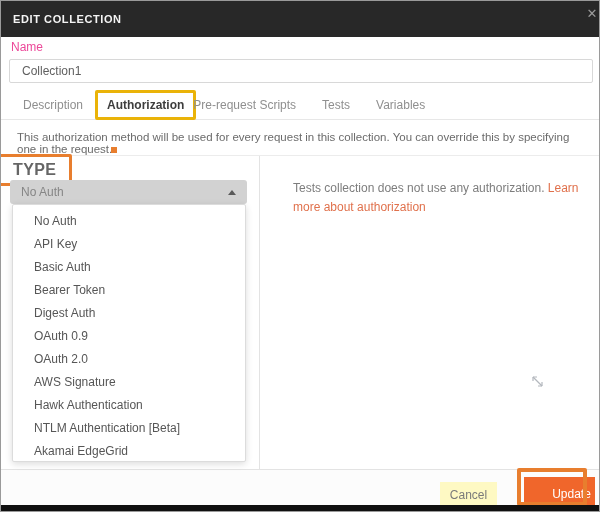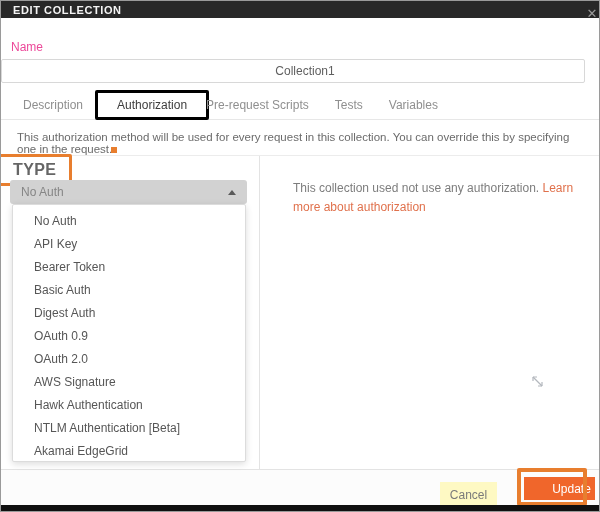--- a/index.html
+++ b/index.html
@@ -4,46 +4,46 @@
 <style>
   * { margin:0; padding:0; box-sizing:border-box; }
   html,body { background:#fff; }
   .screen {
     position:relative; width:600px; height:512px;
     background:#ffffff; border:1px solid #9a9a9a;
     font-family:"Liberation Sans", sans-serif; overflow:hidden;
   }
   
   .header {
-    position:absolute; left:0; top:0; right:0; height:17px;
+    position:absolute; left:0; top:0; right:0; height:36px;
     background:#282828; color:#f4f4f4; display:flex; align-items:center;
     padding:0 12px; font-size:11px; font-weight:bold; letter-spacing:.6px;
   }
   .close-x {
     position:absolute; right:1px; top:5px; color:#9a9a9a; font-size:13px;
     font-weight:normal; cursor:pointer;
   }
   
   .name-label { position:absolute; left:10px; top:39px; font-size:12px; color:#ec4899; }
   .name-input {
-    position:absolute; left:0; top:58px; width:584px; height:24px;
+    position:absolute; left:8px; top:58px; width:584px; height:24px;
     border:1px solid #d8d8d8; border-radius:2px; font-size:12px; color:#5f5f5f;
-    padding-left:24px; font-family:"Liberation Sans", sans-serif; background:#fff;text-align:center;
+    padding-left:12px; font-family:"Liberation Sans", sans-serif; background:#fff;
   }
   
   .tabs {
     position:absolute; left:0; top:90px; right:0; height:29px;
     display:flex; align-items:center; padding-left:22px;
     border-bottom:1px solid #e7e7e7; font-size:12px; color:#8f8f8f;
   }
   .tab { margin-right:26px; cursor:pointer; white-space:nowrap; }
   .tab.active { color:#3d3d3d; }
   .ann-box {
-    border:3px solid #000000; border-radius:2px; padding:5px 19px;
-    margin:-5px -3px -5px -14px; background:transparent;
+    border:3px solid #eab308; border-radius:2px; padding:5px 9px;
+    margin:-5px -3px -5px -14px; background:transparent;font-weight:bold;
   }
   
   .info-bar {
     position:absolute; left:8px; top:119px; right:0; height:36px;
     border-bottom:1px solid #ececec; font-size:11.5px; color:#6b6b6b;
     padding:11px 8px 0 8px; background:#fff;
   }
   .orange-dot { position:absolute; left:110px; top:146px; width:6px; height:6px; background:#e87e2e; }
   
   .v-divider { position:absolute; left:258px; top:155px; height:313px; width:1px; background:#e3e3e3; }
@@ -82,21 +82,21 @@
   .footer {
     position:absolute; left:0; top:468px; right:0; height:44px;
     background:#fcfcfc; border-top:1px solid #e3e3e3;
   }
   .btn-cancel {
     position:absolute; left:439px; top:481px; width:57px; height:25px;
     background:#fef9c3; border:none; color:#7a7a7a; font-size:12px;
     font-family:"Liberation Sans", sans-serif; cursor:pointer; z-index:4;
   }
   .btn-update {
-    position:absolute; left:523px; top:476px; width:71px; height:23px;
+    position:absolute; left:523px; top:476px; width:71px; height:33px;
     background:#f0662b; border:none; color:#ffffff; font-size:12px;
     font-family:"Liberation Sans", sans-serif; cursor:pointer; z-index:4;padding-left:24px;
   }
   .update-ann {
     position:absolute; left:516px; top:467px; width:70px; height:38px;
     border:4px solid #e87e2e; border-radius:2px; z-index:5; pointer-events:none;
   }
   .bottom-strip { position:absolute; left:0; bottom:0; right:0; height:6px; background:#101010; z-index:10; }
 </style>
 </head>
@@ -132,33 +132,33 @@
   </div>
 
   <div class="select-box">
     <span>No Auth</span>
     <span class="caret-up"></span>
   </div>
 
   <div class="dropdown">
     <div class="dd-item">No Auth</div>
     <div class="dd-item">API Key</div>
+    <div class="dd-item">Basic Auth</div>
     <div class="dd-item">Bearer Token</div>
-    <div class="dd-item">Basic Auth</div>
     <div class="dd-item">Digest Auth</div>
     <div class="dd-item">OAuth 0.9</div>
     <div class="dd-item">OAuth 2.0</div>
     <div class="dd-item">AWS Signature</div>
     <div class="dd-item">Hawk Authentication</div>
     <div class="dd-item">NTLM Authentication [Beta]</div>
     <div class="dd-item">Akamai EdgeGrid</div>
   </div>
 
   <div class="auth-msg">
-    <span>This collection used not use any authorization. </span><span class="auth-link">Learn more about authorization</span>
+    <span>Tests collection does not use any authorization. </span><span class="auth-link">Learn more about authorization</span>
   </div>
 
   <svg class="cursor-glyph" viewBox="0 0 18 20">
     <g stroke="#9aa0a8" stroke-width="1.2" fill="none">
       <path d="M4 5 L13 14"></path>
       <path d="M4 5 L8 5 M4 5 L4 9"></path>
       <path d="M13 14 L9 14 M13 14 L13 10"></path>
     </g>
   </svg>
 

